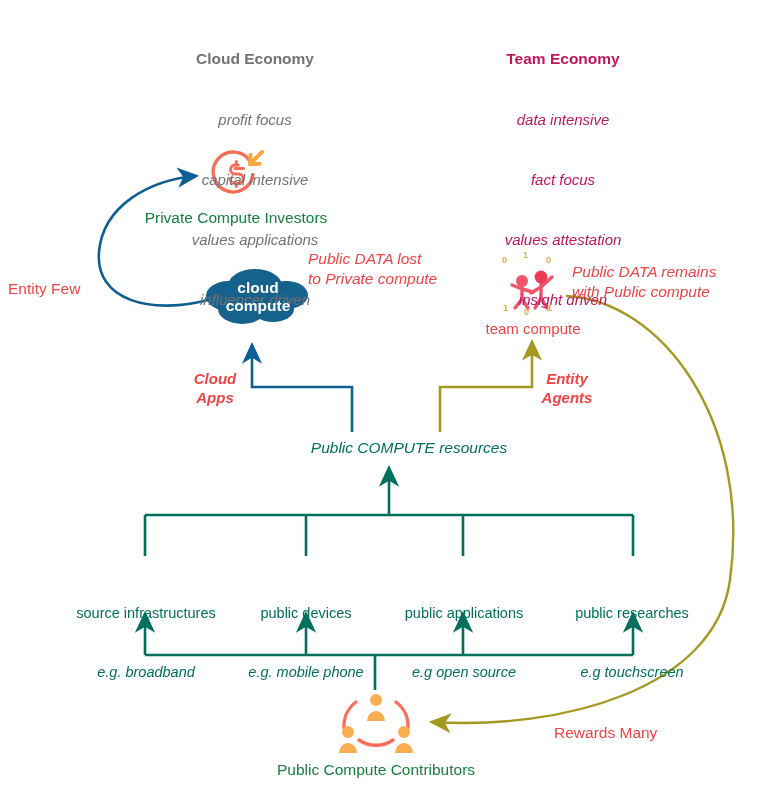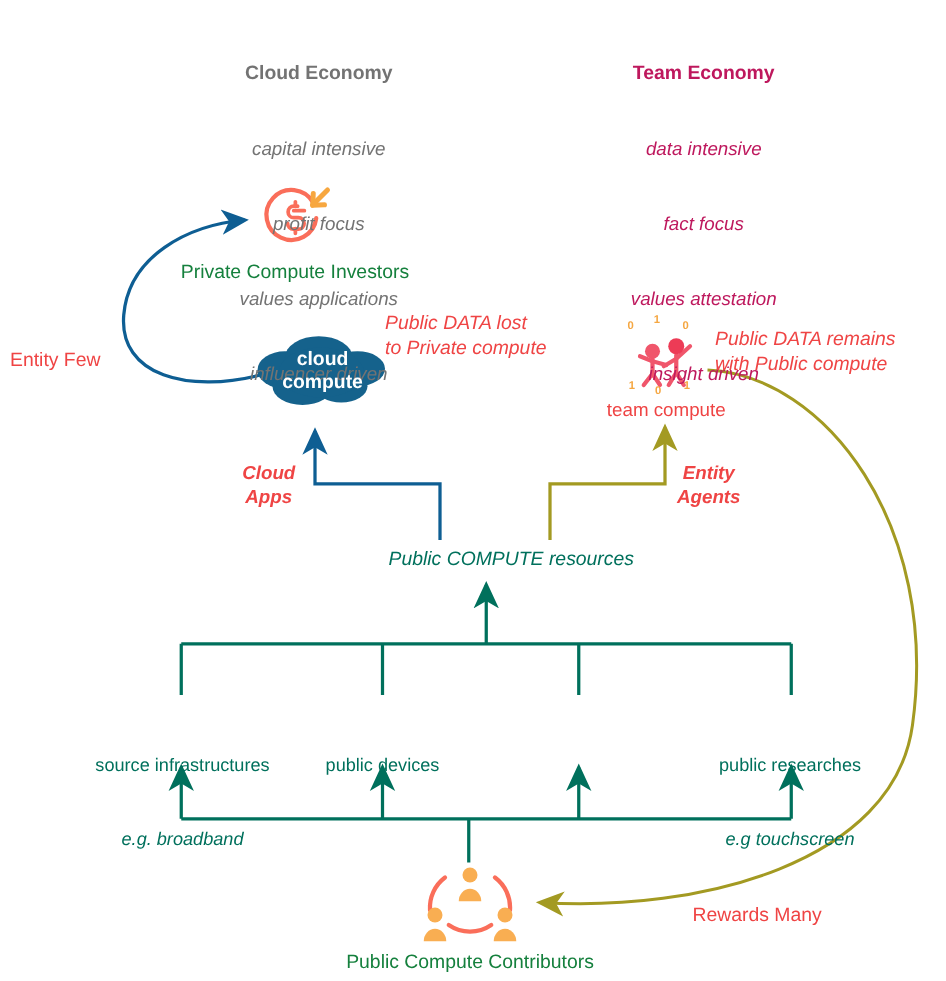--- a/index.html
+++ b/index.html
@@ -152,22 +152,22 @@
       <path d="M35,31 a9,10 0 0 1 18,0 z"></path>
       <circle cx="16" cy="42" r="6"></circle>
       <path d="M7,63 a9,10 0 0 1 18,0 z"></path>
       <circle cx="72" cy="42" r="6"></circle>
       <path d="M63,63 a9,10 0 0 1 18,0 z"></path>
     </g>
   </svg>
 
   <div class="txt hdr hdr-blue" style="left:130px;top:8px;width:250px;">
     <div class="title">Cloud Economy</div>
+    <div class="line">profit focus</div>
     <div class="line">capital intensive</div>
-    <div class="line">profit focus</div>
     <div class="line">values applications</div>
     <div class="line">influencer driven</div>
   </div>
 
   <div class="txt hdr hdr-olive" style="left:438px;top:8px;width:250px;">
     <div class="title">Team Economy</div>
     <div class="line">data intensive</div>
     <div class="line">fact focus</div>
     <div class="line">values attestation</div>
     <div class="line">insight driven</div>
@@ -197,20 +197,25 @@
 Agents</div>
 
   <div class="txt lbl-res green c" style="left:284px;top:438px;width:250px;">Public COMPUTE resources</div>
 
   <div class="txt leaf green" style="left:60px;top:565px;width:172px;">
     <div>source infrastructures</div>
     <div class="e">e.g. broadband</div>
   </div>
   <div class="txt leaf green" style="left:228px;top:565px;width:156px;">
     <div>public devices</div>
+    <div class="e">e.g. mobile phone</div>
+  </div>
+  <div class="txt leaf green" style="left:386px;top:565px;width:156px;">
+    <div>public applications</div>
+    <div class="e">e.g open source</div>
   </div>
   <div class="txt leaf green" style="left:552px;top:565px;width:160px;">
     <div>public researches</div>
     <div class="e">e.g touchscreen</div>
   </div>
 
   <div class="txt lbl-rewards olive" style="left:554px;top:723px;">Rewards Many</div>
 
   <div class="txt lbl-contrib salmon c" style="left:256px;top:760px;width:240px;">Public Compute Contributors</div>
 

